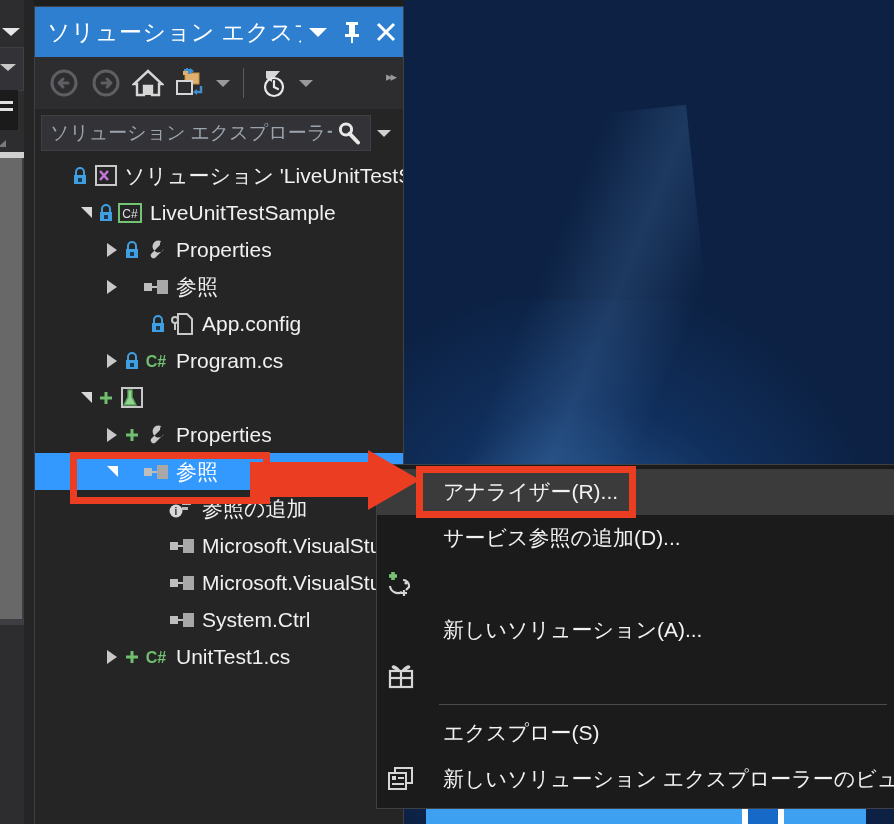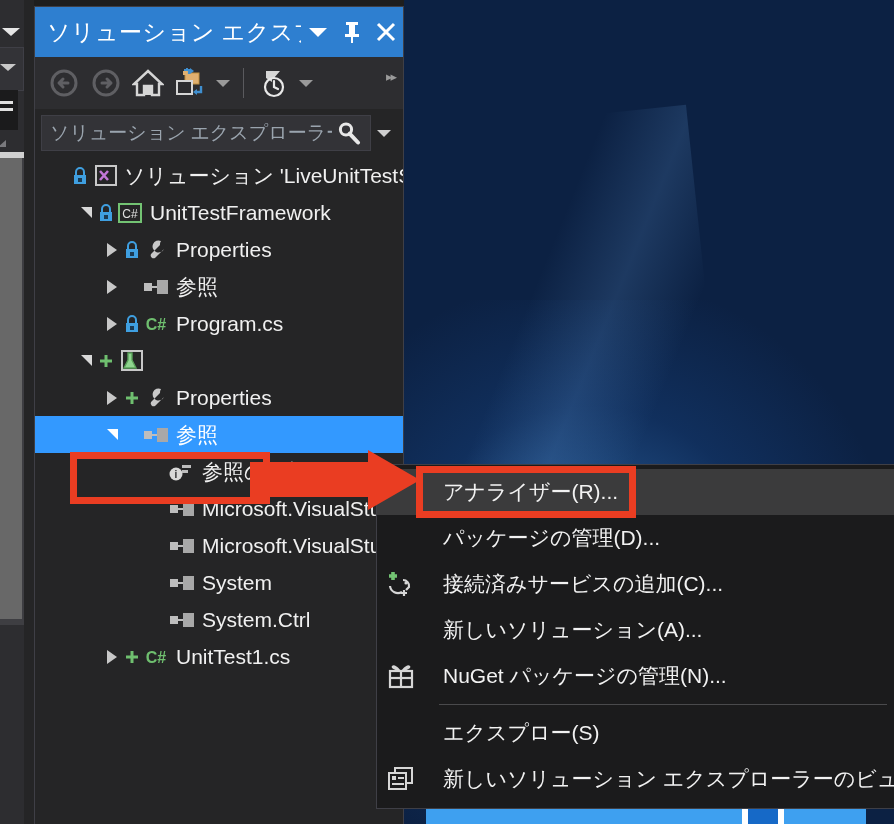--- a/index.html
+++ b/index.html
@@ -253,21 +253,21 @@
               <rect x="2" y="8" width="12" height="9" fill="#3f9fe0"></rect>
               <rect x="6" y="11" width="4" height="4" fill="#1b3a52"></rect>
             </svg>
           </div>
           <div class="ic">
             <svg width="28" height="24" viewBox="0 0 28 24">
               <rect x="3" y="3" width="22" height="18" fill="none" stroke="#73c373" stroke-width="2"></rect>
               <text x="14" y="17" font-size="12" fill="#e0e0e0" text-anchor="middle" font-family="Liberation Sans, sans-serif">C#</text>
             </svg>
           </div>
-          <div class="lbl">UnitTestFramework</div>
+          <div class="lbl">LiveUnitTestSample</div>
         </div>
         <div class="row">
           <div style="flex: 0 0 66px;"></div>
           <div class="exp">
             <span class="cl"></span>
           </div>
           <div style="width: 18px; flex: 0 0 18px; display: flex; align-items: center; justify-content: center;">
             <svg width="16" height="18" viewBox="0 0 16 18">
               <path d="M4 8 V5 a4 4 0 0 1 8 0 V8" fill="none" stroke="#3f9fe0" stroke-width="2"></path>
               <rect x="2" y="8" width="12" height="9" fill="#3f9fe0"></rect>
@@ -288,20 +288,39 @@
           </div>
           <div style="width: 18px; flex: 0 0 18px; display: flex; align-items: center; justify-content: center;"></div>
           <div class="ic">
             <svg width="28" height="20" viewBox="0 0 28 20">
               <rect x="2" y="6" width="8" height="8" fill="#bdbdbd"></rect>
               <rect x="10" y="9" width="5" height="2" fill="#bdbdbd"></rect>
               <rect x="15" y="3" width="11" height="14" fill="#a8a8a8"></rect>
             </svg>
           </div>
           <div class="lbl">参照</div>
+        </div>
+        <div class="row">
+          <div style="flex: 0 0 92px;"></div>
+          <div class="exp"></div>
+          <div style="width: 18px; flex: 0 0 18px; display: flex; align-items: center; justify-content: center;">
+            <svg width="16" height="18" viewBox="0 0 16 18">
+              <path d="M4 8 V5 a4 4 0 0 1 8 0 V8" fill="none" stroke="#3f9fe0" stroke-width="2"></path>
+              <rect x="2" y="8" width="12" height="9" fill="#3f9fe0"></rect>
+              <rect x="6" y="11" width="4" height="4" fill="#1b3a52"></rect>
+            </svg>
+          </div>
+          <div class="ic">
+            <svg width="26" height="26" viewBox="0 0 26 26">
+              <path d="M9 3 h9 l5 5 v15 h-14 z" fill="none" stroke="#c8c8c8" stroke-width="2"></path>
+              <circle cx="6" cy="9" r="3" fill="none" stroke="#c8c8c8" stroke-width="2"></circle>
+              <path d="M6 12 L6 19" stroke="#c8c8c8" stroke-width="2"></path>
+            </svg>
+          </div>
+          <div class="lbl">App.config</div>
         </div>
         <div class="row">
           <div style="flex: 0 0 66px;"></div>
           <div class="exp">
             <span class="cl"></span>
           </div>
           <div style="width: 18px; flex: 0 0 18px; display: flex; align-items: center; justify-content: center;">
             <svg width="16" height="18" viewBox="0 0 16 18">
               <path d="M4 8 V5 a4 4 0 0 1 8 0 V8" fill="none" stroke="#3f9fe0" stroke-width="2"></path>
               <rect x="2" y="8" width="12" height="9" fill="#3f9fe0"></rect>
@@ -408,33 +427,20 @@
           <div style="flex: 0 0 92px;"></div>
           <div class="exp"></div>
           <div style="width: 18px; flex: 0 0 18px; display: flex; align-items: center; justify-content: center;"></div>
           <div class="ic">
             <svg width="28" height="20" viewBox="0 0 28 20">
               <rect x="2" y="6" width="8" height="8" fill="#bdbdbd"></rect>
               <rect x="10" y="9" width="5" height="2" fill="#bdbdbd"></rect>
               <rect x="15" y="3" width="11" height="14" fill="#a8a8a8"></rect>
             </svg>
           </div>
-          <div class="lbl">System</div>
-        </div>
-        <div class="row">
-          <div style="flex: 0 0 92px;"></div>
-          <div class="exp"></div>
-          <div style="width: 18px; flex: 0 0 18px; display: flex; align-items: center; justify-content: center;"></div>
-          <div class="ic">
-            <svg width="28" height="20" viewBox="0 0 28 20">
-              <rect x="2" y="6" width="8" height="8" fill="#bdbdbd"></rect>
-              <rect x="10" y="9" width="5" height="2" fill="#bdbdbd"></rect>
-              <rect x="15" y="3" width="11" height="14" fill="#a8a8a8"></rect>
-            </svg>
-          </div>
           <div class="lbl">System.Ctrl</div>
         </div>
         <div class="row">
           <div style="flex: 0 0 66px;"></div>
           <div class="exp">
             <span class="cl"></span>
           </div>
           <div style="width: 18px; flex: 0 0 18px; display: flex; align-items: center; justify-content: center;">
             <svg width="14" height="16" viewBox="0 0 14 16">
               <path d="M7 2 L7 14 M1 8 L13 8" stroke="#6fbf6f" stroke-width="3"></path>
@@ -451,49 +457,47 @@
   </div>
 
   <div class="ctx" id="ctx">
     <div class="gutter"></div>
   <div class="mi hl">
         <div class="mic"></div>
         <div class="mlb">アナライザー(R)...</div>
       </div>
       <div class="mi">
         <div class="mic"></div>
-        <div class="mlb">パッケージの管理(D)...</div>
+        <div class="mlb">サービス参照の追加(D)...</div>
       </div>
       <div class="mi">
         <div class="mic">
           <svg width="30" height="28" viewBox="0 0 30 28">
             <path d="M4 16 a8 8 0 0 0 12 6" fill="none" stroke="#d6d6d6" stroke-width="2.2"></path>
             <path d="M17 10 a6 6 0 0 1 6 7 l-3 3" fill="none" stroke="#d6d6d6" stroke-width="2.2"></path>
             <circle cx="20" cy="13" r="1.6" fill="#d6d6d6"></circle>
             <path d="M18 20 L18 26 M15 23 L21 23" stroke="#d6d6d6" stroke-width="2.2"></path>
             <path d="M7 2 L7 10 M3 6 L11 6" stroke="#73c373" stroke-width="3.6"></path>
           </svg>
         </div>
-        <div class="mlb">接続済みサービスの追加(C)...</div>
       </div>
       <div class="mi">
         <div class="mic"></div>
         <div class="mlb">新しいソリューション(A)...</div>
       </div>
       <div class="mi">
         <div class="mic">
           <svg width="28" height="28" viewBox="0 0 28 28">
             <rect x="3" y="9" width="22" height="16" fill="none" stroke="#d6d6d6" stroke-width="2.2"></rect>
             <path d="M3 16 H25" stroke="#d6d6d6" stroke-width="2.2"></path>
             <path d="M14 9 L14 25" stroke="#d6d6d6" stroke-width="2.2"></path>
             <path d="M14 9 C14 9 8 1 5 4 C3 6 9 9 14 9 Z" fill="#d6d6d6"></path>
             <path d="M14 9 C14 9 20 1 23 4 C25 6 19 9 14 9 Z" fill="#d6d6d6"></path>
           </svg>
         </div>
-        <div class="mlb">NuGet パッケージの管理(N)...</div>
       </div>
       <div class="msep"></div>
       <div class="mi">
         <div class="mic"></div>
         <div class="mlb">エクスプロー(S)</div>
       </div>
       <div class="mi">
         <div class="mic">
           <svg width="30" height="28" viewBox="0 0 30 28">
             <rect x="9" y="3" width="17" height="15" fill="none" stroke="#d6d6d6" stroke-width="2"></rect>

